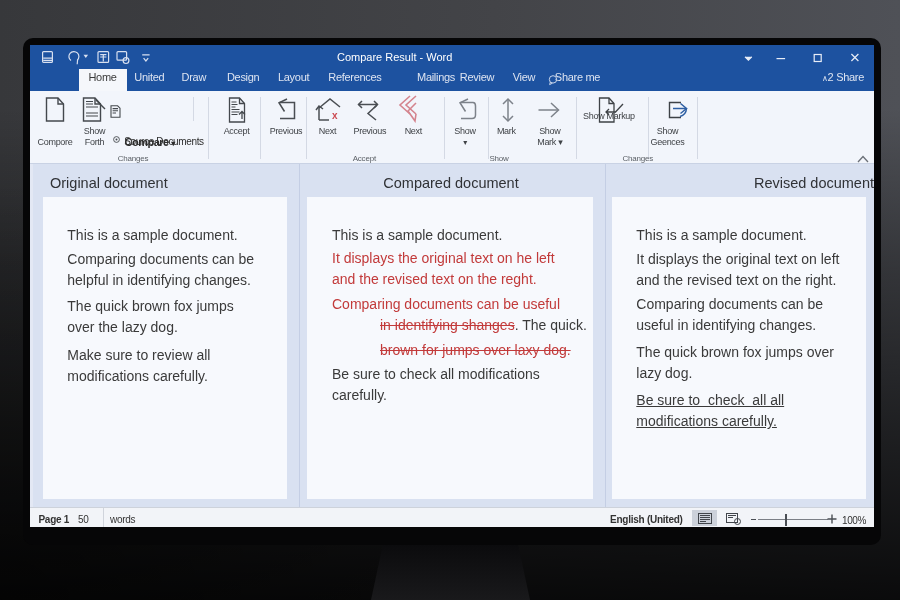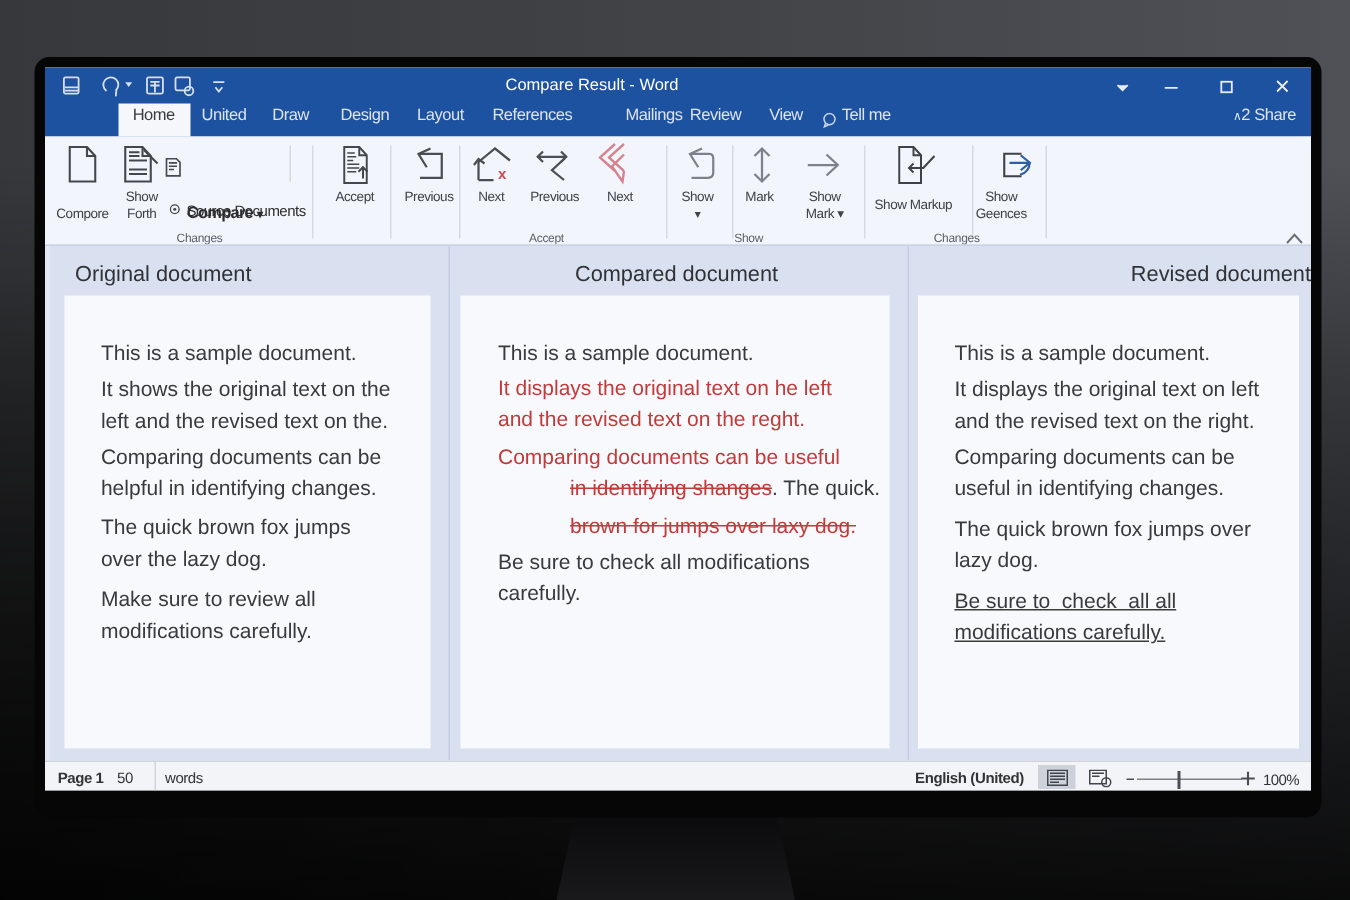--- a/index.html
+++ b/index.html
@@ -85,21 +85,21 @@
     <div class="tab" style="left:20.8px;color:#fff;margin-top:48px;">File</div>
     <div class="tab" style="left:72.5px;color:#3b3b3b;">Home</div>
     <div class="tab" style="left:119.3px;">United</div>
     <div class="tab" style="left:163.8px;">Draw</div>
     <div class="tab" style="left:213.2px;">Design</div>
     <div class="tab" style="left:263.6px;">Layout</div>
     <div class="tab" style="left:324.9px;">References</div>
     <div class="tab" style="left:398px;padding-left:16px;">Mailings</div>
     <div class="tab" style="left:447px;">Review</div>
     <div class="tab" style="left:494px;">View</div>
-    <div class="tab" style="left:547.5px;">Tell me</div>
+    <div class="tab" style="left:547.5px;">Share me</div>
     <svg class="abs" style="left:518px;top:30px" width="10" height="11" viewBox="0 0 10 11">
       <g fill="none" stroke="#c9d6ec" stroke-width="1">
         <circle cx="5" cy="4.4" r="3.7"></circle>
         <path d="M2.4,7 L1.6,9.6 L4.4,8.2"></path>
       </g>
     </svg>
     <div class="tab" style="left:813px;"><span style="font-size:8px;">∧</span>2 Share</div>
 
     <div class="ribbon"></div>
 
@@ -121,21 +121,21 @@
     <div class="rlabel" style="left:25px;top:92px;">Compore</div>
     <div class="rlabel" style="left:64.5px;top:81px;">Show<br>Forth</div>
     <div class="rlabel" style="left:206.5px;top:81px;">Accept</div>
     <div class="rlabel" style="left:256px;top:81px;">Previous</div>
     <div class="rlabel" style="left:297.5px;top:81px;">Next</div>
     <div class="rlabel" style="left:339.8px;top:81px;">Previous</div>
     <div class="rlabel" style="left:383.3px;top:81px;">Next</div>
     <div class="rlabel" style="left:435px;top:81px;">Show<br><span style="font-size:8px">▾</span></div>
     <div class="rlabel" style="left:476.3px;top:81px;">Mark</div>
     <div class="rlabel" style="left:519.8px;top:81px;">Show<br>Mark&nbsp;▾</div>
-    <div class="rlabel" style="left:578.9px;top:86px;">Show Markup</div>
+    <div class="rlabel" style="left:578.9px;top:66px;">Show Markup</div>
     <div class="rlabel" style="left:637.5px;top:81px;">Show<br>Geences</div>
 
     <svg class="abs" style="left:80.4px;top:60px" width="11" height="13" viewBox="0 0 11 13">
       <g fill="none" stroke="#45494e" stroke-width="1.1">
         <path d="M1,0.8 h6.6 l2.4,2.4 v9 h-9 z"></path>
         <path d="M2.6,3.6 h5.4 M2.6,5.8 h5.4 M2.6,8 h3.4"></path>
       </g>
     </svg>
     <div class="abs" style="left:94.5px;top:62.5px;font-size:11px;color:#2d2d2d;font-weight:bold;letter-spacing:-0.5px;margin-top:28px;">Compare <span style="font-size:8px;">▾</span></div>
     <svg class="abs" style="left:82.8px;top:90.5px" width="7" height="7" viewBox="0 0 7 7">
@@ -255,21 +255,20 @@
     <div class="phead" style="left:20px;">Original document</div>
     <div class="phead" style="left:268px;width:306px;text-align:center;">Compared document</div>
     <div class="phead" style="left:574px;width:270px;text-align:right;">Revised document</div>
 
     <div class="page" style="left:13px;width:244px;"></div>
     <div class="page" style="left:277px;width:286px;"></div>
     <div class="page" style="left:582px;width:254px;"></div>
 
     <div class="doc" style="left:37.3px;top:180px;width:220px;">
       <p>This is a sample document.</p>
-      <p style="margin-top:2.5px;">It shows the original text on the<br>left and the revised text on the.</p>
       <p style="margin-top:3px;">Comparing documents can be<br>helpful in identifying changes.</p>
       <p style="margin-top:5px;">The quick brown fox jumps<br>over the lazy dog.</p>
       <p style="margin-top:6.5px;">Make sure to review all<br>modifications carefully.</p>
     </div>
 
     <div class="doc" style="left:302px;top:180px;width:262px;">
       <p>This is a sample document.</p>
       <p class="red" style="margin-top:2px;">It displays the original text on he left<br>and the revised text on the reght.</p>
       <p style="margin-top:3.6px;"><span class="red">Comparing documents can be useful<br><span class="strike">in identifying shanges</span></span>. The quick.</p>
       <p style="margin-top:4.4px;"><span class="red strike">brown for jumps over laxy dog.</span></p>

